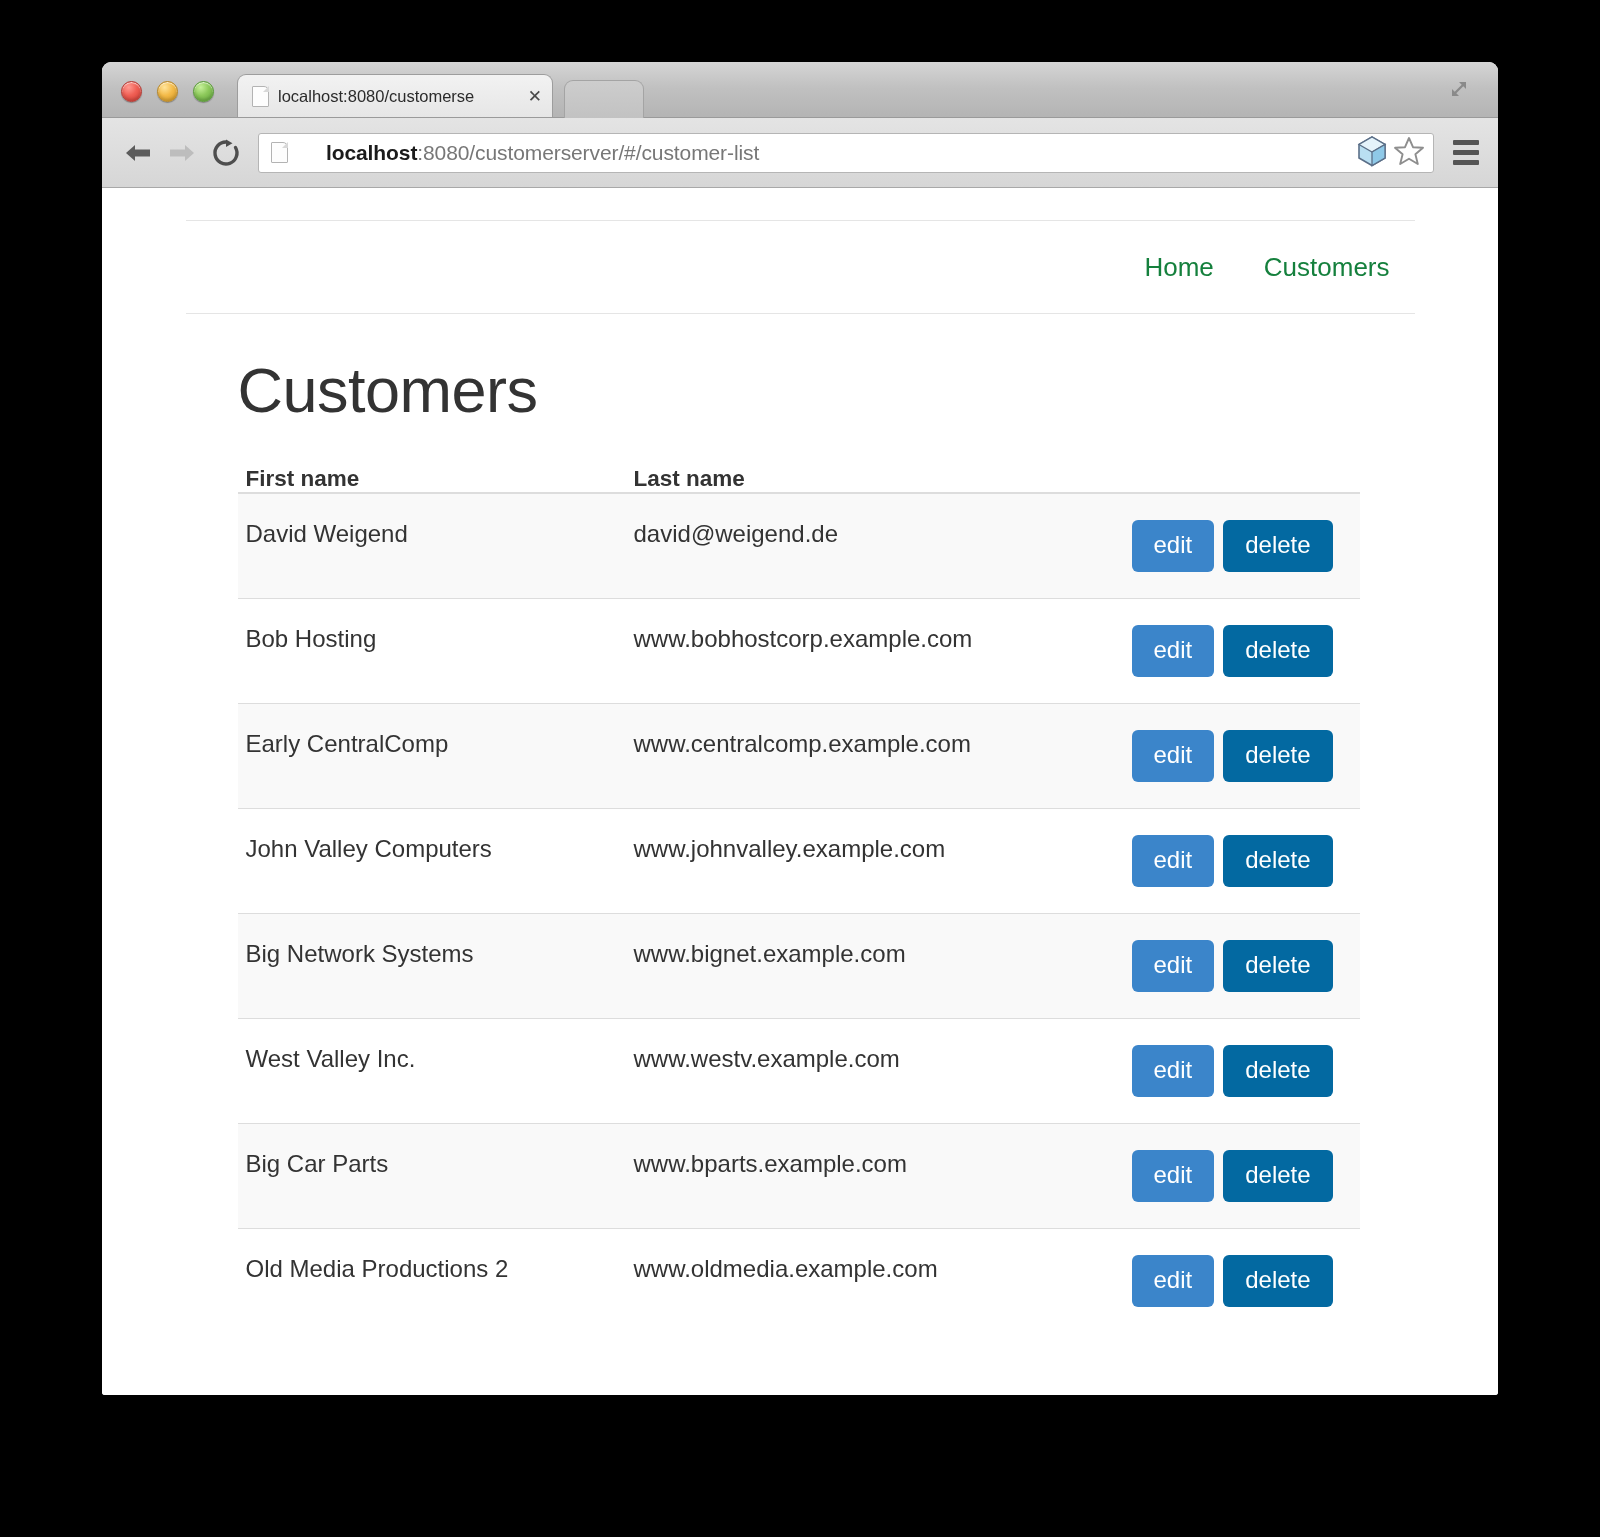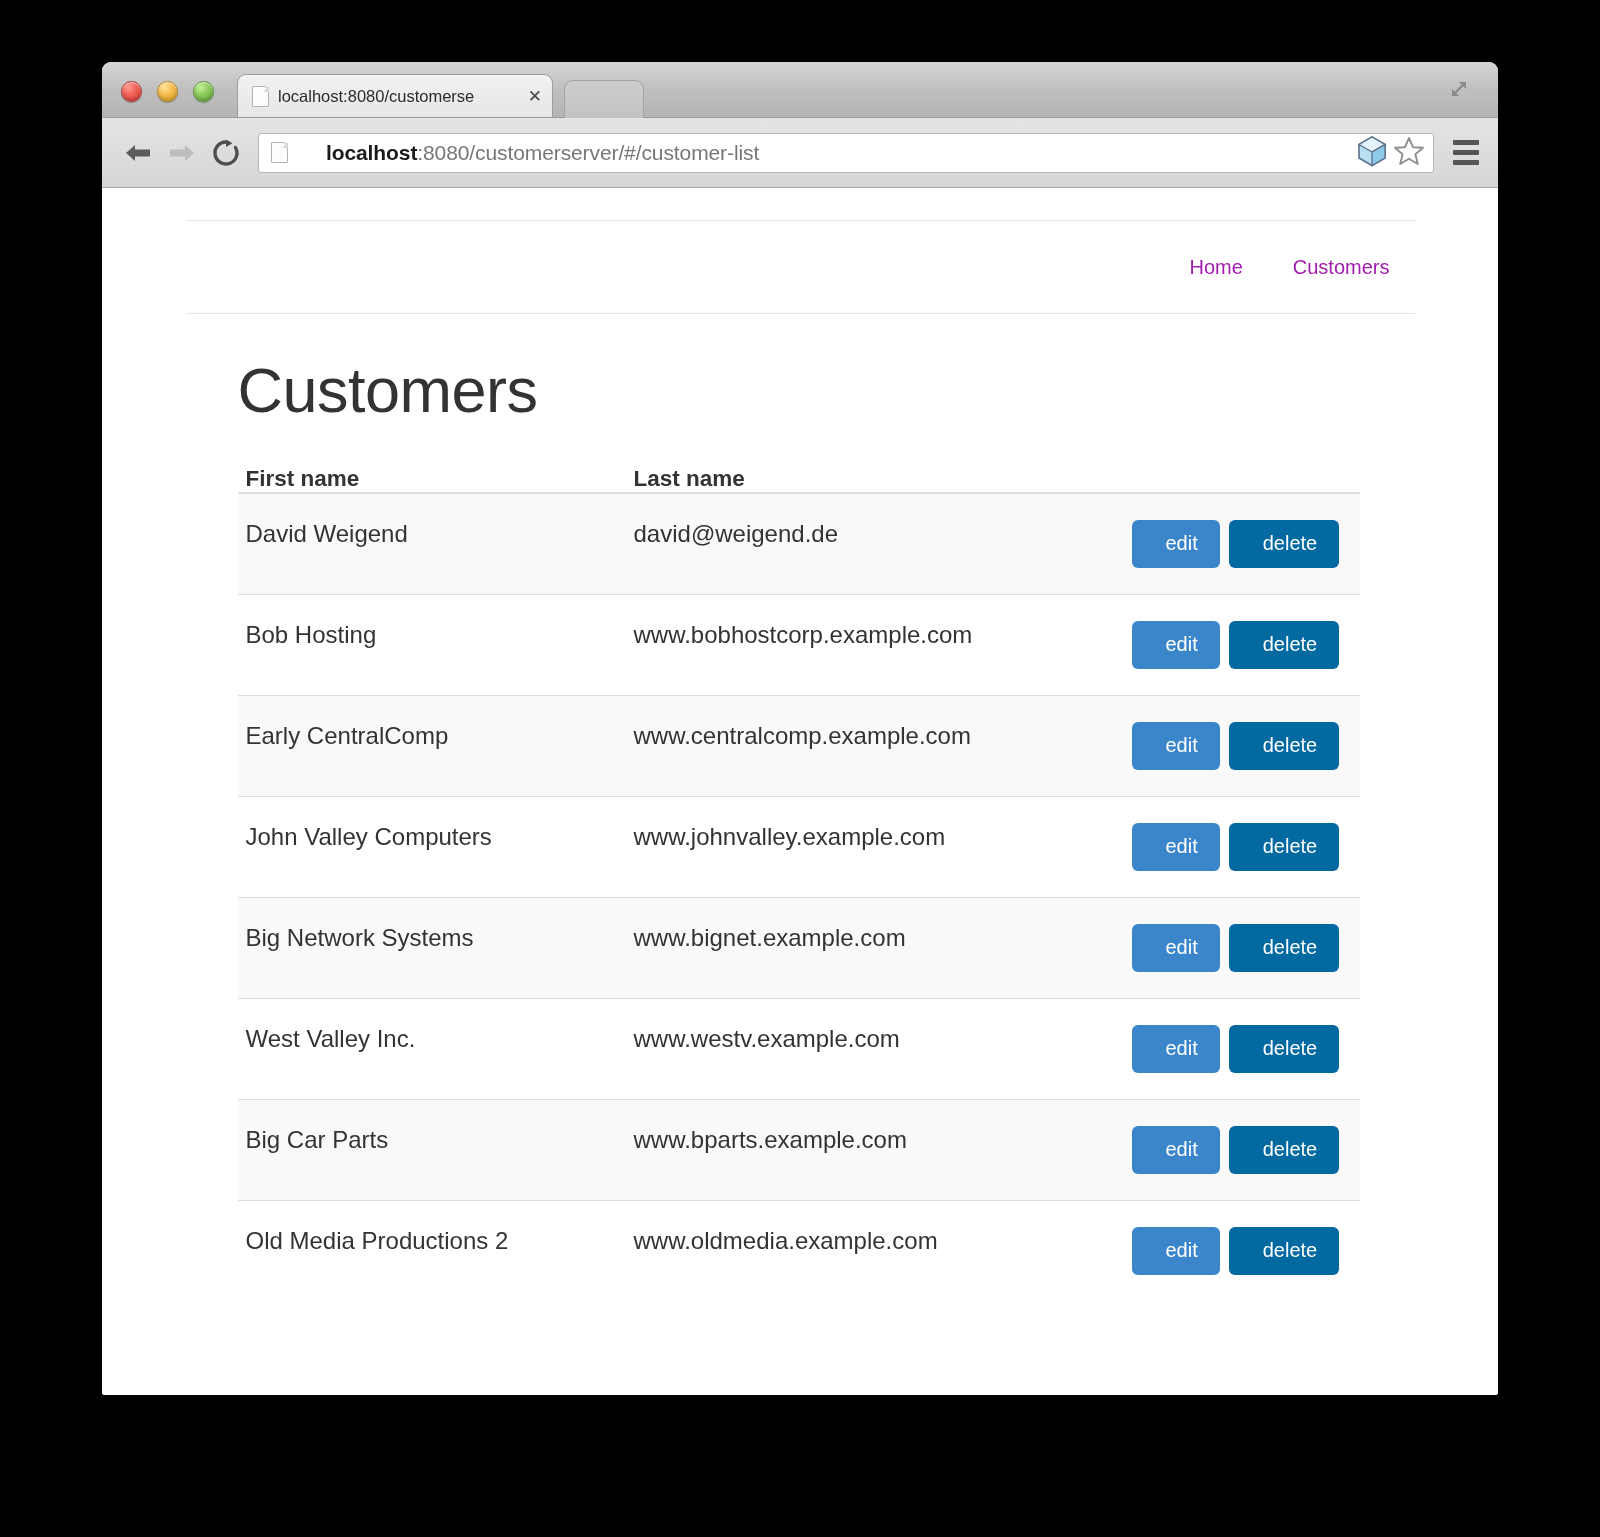--- a/index.html
+++ b/index.html
@@ -173,22 +173,22 @@
   #navbar {
     border-top: 1px solid #e5e5e5;
     border-bottom: 1px solid #e5e5e5;
     height: 92px;
     display: flex;
     align-items: center;
     justify-content: flex-end;
     gap: 0px;
   }
   .nav-link {
-    color: #a21caf;
-    font-size: 20px;
+    color: #15803d;
+    font-size: 26px;
     padding: 0 25px;
     text-decoration: none;
     white-space: nowrap;
   }
 
   #page-title {
     font-size: 63px;
     color: #333333;
     font-weight: normal;
     margin: 40px 0 0 52px;
@@ -221,25 +221,25 @@
   .col-first { width: 388px; }
   .col-last  { width: 498px; }
   .col-actions { width: 236px; }
   td.actions-cell {
     padding: 18px 0 18px 8px;
     white-space: nowrap;
     text-align: left;
   }
   .btn {
     display: inline-block;
-    font-size: 20px;
+    font-size: 24px;
     color: #ffffff;
     border: none;
     border-radius: 6px;
-    padding: 13px 22px 15px 34px;
+    padding: 13px 22px 15px 22px;
     margin-right: 9px;
     font-family: "Liberation Sans", sans-serif;
     line-height: 1;
     cursor: pointer;
   }
   .btn-edit   { background: #3b85ca; }
   .btn-delete { background: #0369a1; }
 </style>
 </head>
 <body>

